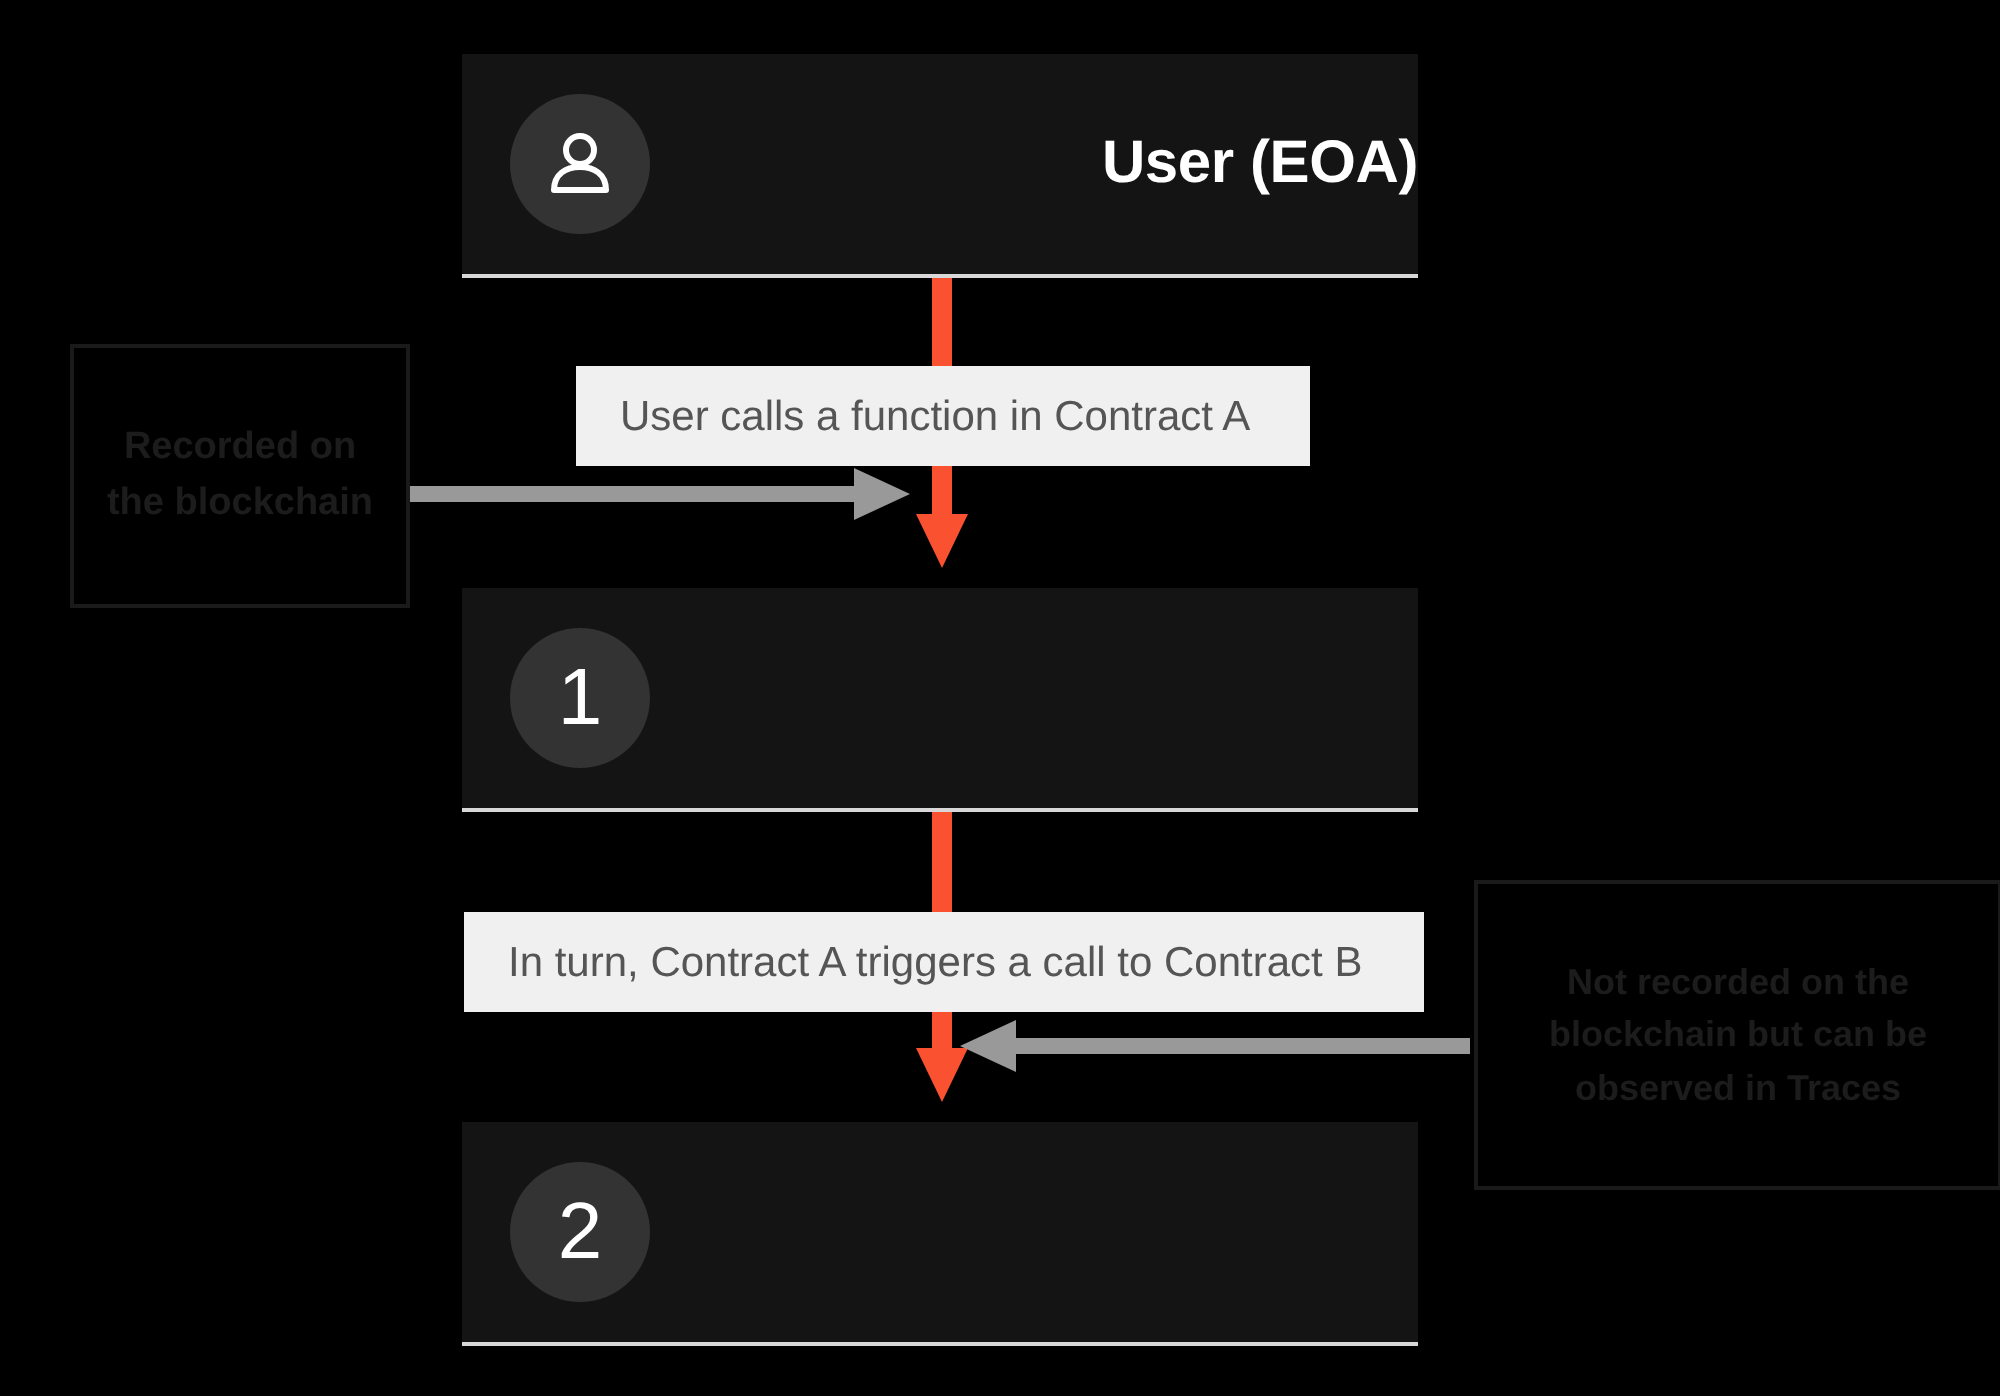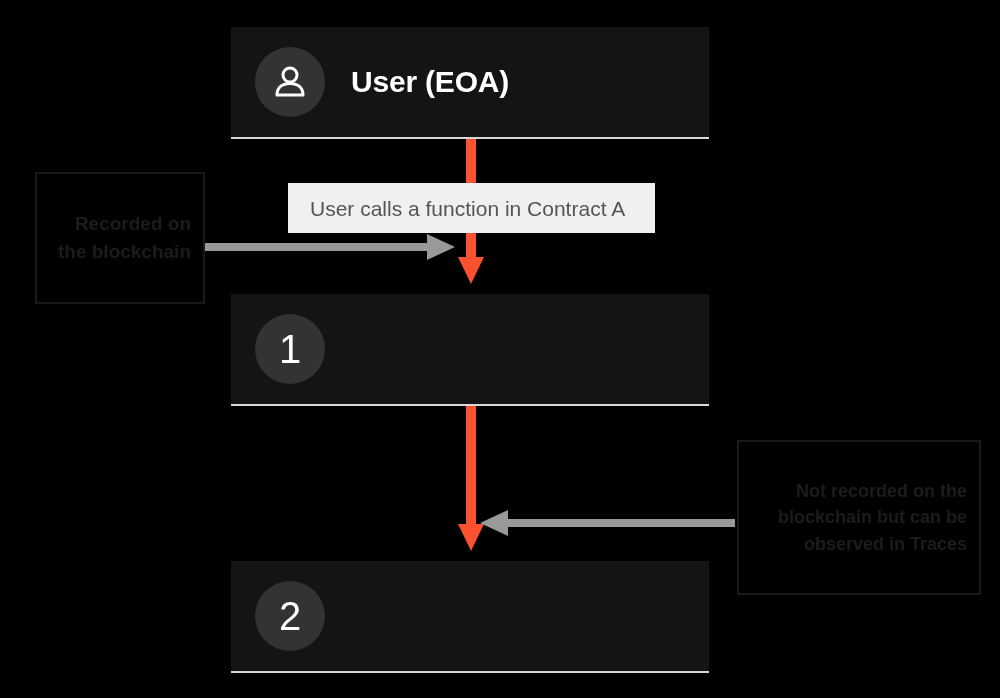--- a/index.html
+++ b/index.html
@@ -49,21 +49,21 @@
   .node-badge svg { display: block; }
   .node-label {
     margin-left: 26px;
     color: #ffffff;
     font-size: 30px;
     font-weight: 700;
     letter-spacing: -0.2px;
     white-space: nowrap;
   }
 
-  #node-user      { top: 27px; }
+  #node-user      { top: 27px; justify-content: space-between; }
   #node-contract-a{ top: 294px; }
   #node-contract-b{ top: 561px; }
 
   
   .flow-arrow {
     position: absolute;
     left: 455px;
     width: 32px;
   }
   .flow-arrow svg { display: block; }
@@ -99,37 +99,37 @@
 
   
   .annotation {
     position: absolute;
     background: #000000;
     border: 2px solid #1a1a1a;
     box-sizing: border-box;
     display: flex;
     align-items: center;
     justify-content: center;
-    text-align: right;
+    text-align: center;
     color: #1c1c1c;
     font-weight: 700;
     font-size: 19px;
     line-height: 1.45;
     padding: 8px 12px;
   }
   #annotation-left {
     left: 35px;
     top: 172px;
     width: 170px;
     height: 132px;
   }
   #annotation-right {
     left: 737px;
     top: 440px;
-    width: 244px;
+    width: 264px;
     height: 155px;
     font-size: 18px;
   }
 
   
   .connector {
     position: absolute;
   }
   .connector svg { display: block; }
   #connector-left  { left: 205px; top: 232px;  width: 250px; height: 30px; }
@@ -163,20 +163,21 @@
     <div class="node-badge">1</div>
   </div>
 
   <div class="flow-arrow" id="flow-arrow-2">
     <svg width="32" height="145" viewBox="0 0 32 145" aria-hidden="true">
       <rect x="11" y="0" width="10" height="120" fill="#fa5130"></rect>
       <path d="M16 145 L3 118 L29 118 Z" fill="#fa5130"></path>
     </svg>
   </div>
 
+  <div class="step-label" id="step-label-2">In turn, Contract A triggers a call to Contract B</div>
 
   <div class="node" id="node-contract-b">
     <div class="node-badge">2</div>
   </div>
 
   <div class="annotation" id="annotation-left">Recorded on the blockchain</div>
   <div class="connector" id="connector-left">
     <svg width="250" height="30" viewBox="0 0 250 30" aria-hidden="true">
       <rect x="0" y="11" width="228" height="8" fill="#999999"></rect>
       <path d="M250 15 L222 2 L222 28 Z" fill="#999999"></path>

